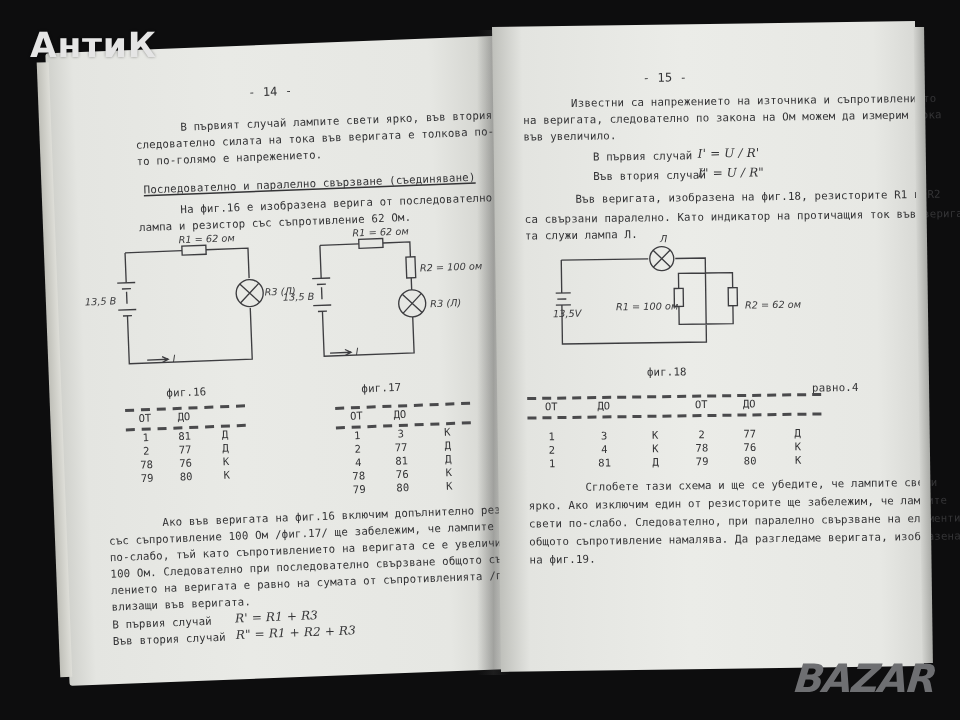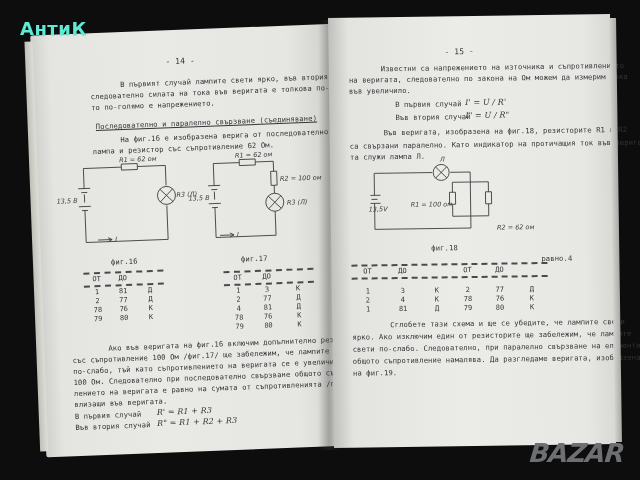--- a/index.html
+++ b/index.html
@@ -49,21 +49,21 @@
   .dtable .rule { border-top: 1px dashed #4a4a4c; height: 0; margin: 1px 0; }
   .dtable .rule.double { border-top: 2px dashed #4a4a4c; }
   .dtable .row { display: flex; height: 9px; line-height: 9px; }
   .dtable .cell { text-align: center; }
 
   .formula { font-family: "DejaVu Serif", serif; font-style: italic; font-size: 8px; }
 
   
   .logo-antik {
     position: absolute; left: 20px; top: 18px; font-family: "DejaVu Sans", sans-serif; font-weight: bold;
-    font-size: 18px; color: #5eead4; letter-spacing: 0.5px; text-shadow: 0 0 2px rgba(0,0,0,0.4);
+    font-size: 23px; color: #e5e5e5; letter-spacing: 0.5px; text-shadow: 0 0 2px rgba(0,0,0,0.4);
   }
   .logo-bazar {
     position: absolute; left: 530px; top: 438px; font-family: "DejaVu Sans", sans-serif; font-weight: bold;
     font-size: 26px; color: #6e6f72; letter-spacing: -1px; font-style: italic; transform: skewX(-6deg);
   }
 </style>
 </head>
 <body>
 
 <div class="photo"></div>
@@ -195,21 +195,21 @@
     <div class="txt formula" style="left:112px; top:376px;">R' = R1 + R3</div>
     <div class="txt" style="left:30px; top:388px;">Във втория случай</div>
     <div class="txt formula" style="left:112px; top:387px;">R" = R1 + R2 + R3</div>
   </div>
 </div>
 
 <div class="gutter"></div>
 
 <div class="page-right">
   <div class="rp">
-    <div class="txt pnum" style="left:116px; top:30px;">- 15 -</div>
+    <div class="txt pnum" style="left:100px; top:30px;">- 15 -</div>
 
     <div class="txt" style="left:52px; top:46px;">Известни са напрежението на източника и съпротивлението</div>
     <div class="txt" style="left:20px; top:57px;">на веригата, следователно по закона на Ом можем да измерим тока</div>
     <div class="txt" style="left:20px; top:68px;">във увеличило.</div>
 
     <div class="txt" style="left:66px; top:82px;">В първия случай</div>
     <div class="txt formula" style="left:136px; top:81px;">I' = U / R'</div>
     <div class="txt" style="left:66px; top:95px;">Във втория случай</div>
     <div class="txt formula" style="left:136px; top:94px;">I" = U / R"</div>
 
@@ -224,21 +224,21 @@
           <circle cx="71" cy="14" r="8"></circle>
           <path d="M65.3 8.3 L76.7 19.7 M76.7 8.3 L65.3 19.7"></path>
           <rect x="79" y="34" width="6" height="12"></rect>
           <rect x="115" y="34" width="6" height="12"></rect>
           <path d="M-2 36 H10 M1 40 H7 M-2 44 H10"></path>
         </g>
       </svg>
       <span class="clabel" style="left:70px; top:-3px;">Л</span>
       <span class="clabel" style="left:-2px; top:46px;">13,5V</span>
       <span class="clabel" style="left:40px; top:42px;">R1 = 100 ом</span>
-      <span class="clabel" style="left:126px; top:42px;margin-top:24px;">R2 = 62 ом</span>
+      <span class="clabel" style="left:126px; top:42px;">R2 = 62 ом</span>
     </div>
 
     <div class="txt" style="left:100px; top:226px;">фиг.18</div>
     <div class="txt" style="left:210px; top:238px;">равно.4</div>
 
     <div class="dtable" style="left:20px; top:246px; width:196px;">
       <div class="rule double"></div>
       <div class="row">
         <div class="cell" style="width:32px;">ОТ</div>
         <div class="cell" style="width:38px;">ДО</div>

